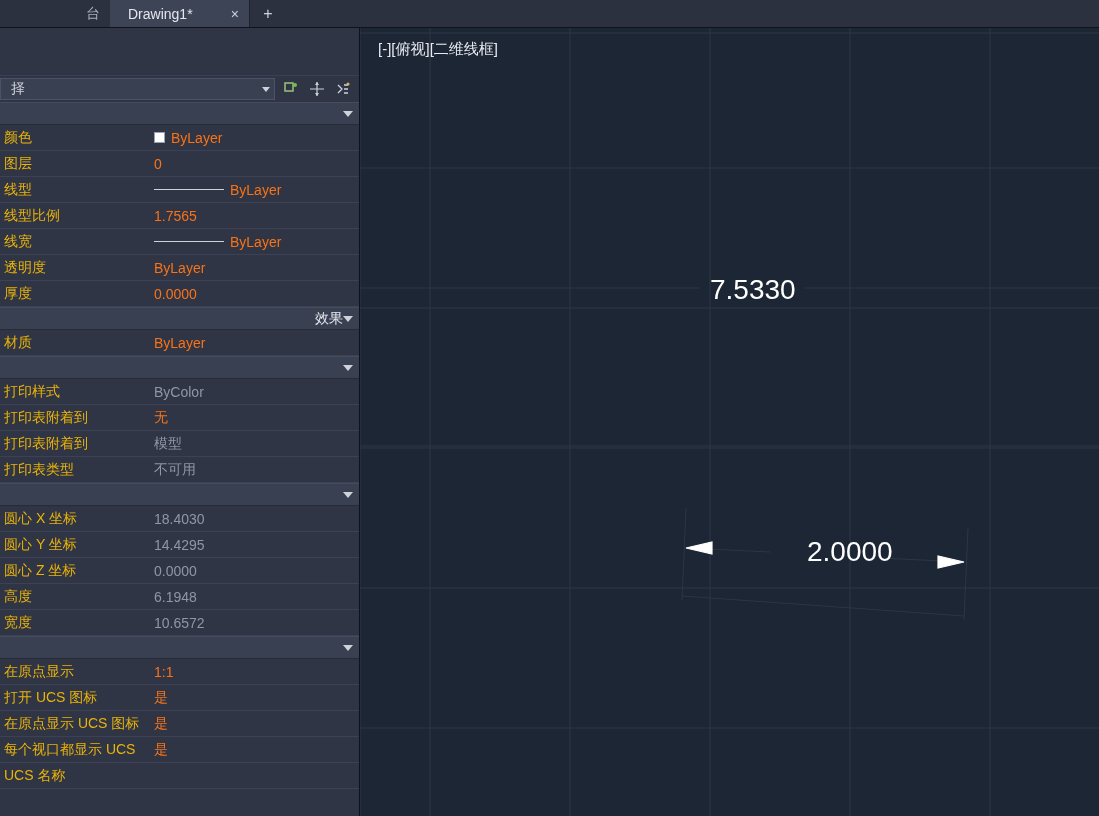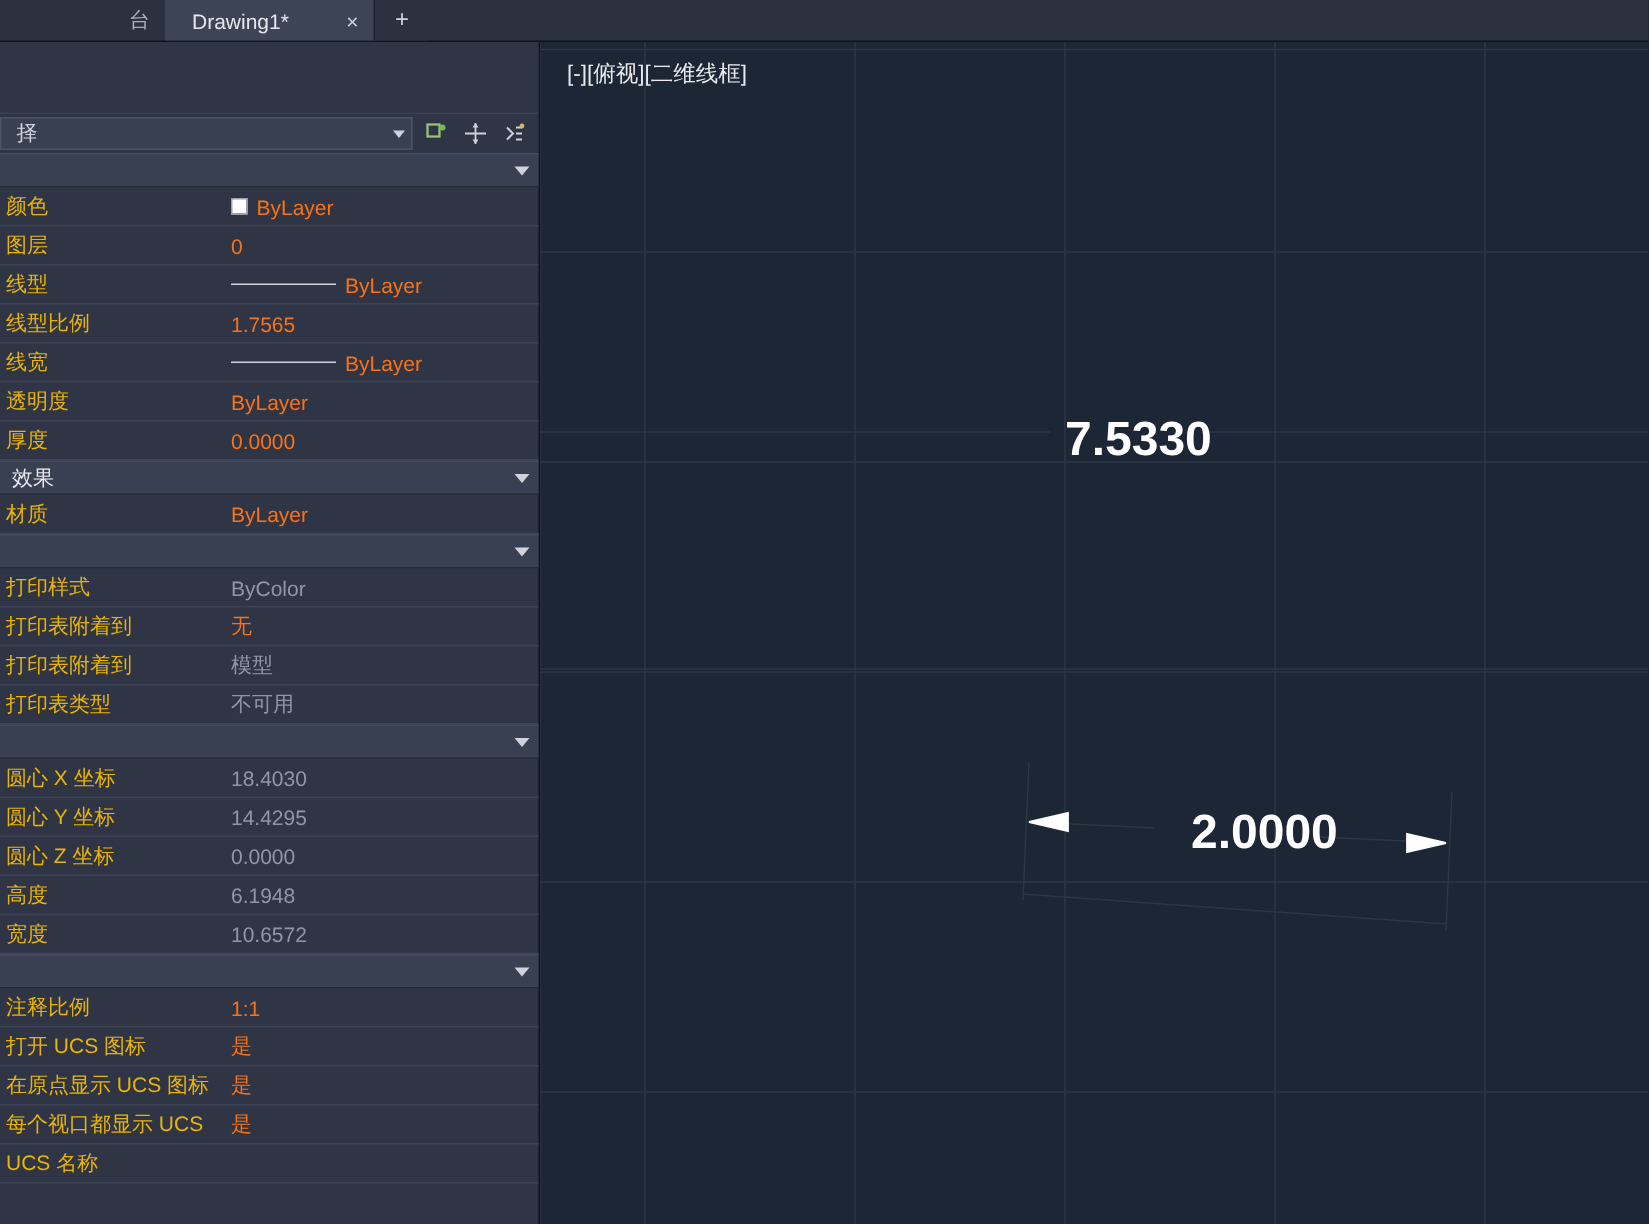--- a/index.html
+++ b/index.html
@@ -109,21 +109,21 @@
   .section-hdr {
     height: 23px;
     background:#394052;
     display:flex;
     align-items:center;
     justify-content:flex-end;
     padding: 0 6px 0 8px;
     border-top:1px solid #454c60;
     border-bottom:1px solid #262b38;
   }
-  .section-hdr .lbl { flex:1; color:#e8e9f0; font-size:14px; font-weight:500; }
+  .section-hdr .lbl { flex:1; color:#e8e9f0; font-size:14px; font-weight:500;text-align:right; }
   .section-hdr .caret {
     width:0;height:0;border-left:5px solid transparent;border-right:5px solid transparent;border-top:6px solid #cfd2da;
   }
 
   .prop-row {
     height: 26px;
     display:flex;
     align-items:center;
     border-bottom:1px solid #3c4254;
   }
@@ -166,22 +166,22 @@
     font-size:15px;
   }
   .grid {
     position:absolute; inset:0;
   }
   .grid line { stroke:#2c3646; stroke-width:1; }
 
   .dim-text {
     position:absolute;
     color:#fff;
-    font-size:32px;
-    font-weight:700;
+    font-size:28px;
+    font-weight:400;
     background:transparent;
     white-space:nowrap;
   }
 </style>
 </head>
 <body>
 
 <div class="tabbar">
   <div class="stub">台</div>
   <div class="tab">
@@ -352,21 +352,21 @@
           </div>
         </div>
       </div>
 
     <div class="section-hdr">
       <span class="lbl"></span>
       <span class="caret"></span>
     </div>
     <div id="sec-misc">
         <div class="prop-row">
-          <div class="k">注释比例</div>
+          <div class="k">在原点显示</div>
           <div class="v">
             <span>1:1</span>
           </div>
         </div>
         <div class="prop-row">
           <div class="k">打开 UCS 图标</div>
           <div class="v">
             <span>是</span>
           </div>
         </div>
@@ -430,16 +430,16 @@
         <polygon points="326,520 352,514 352,526"></polygon>
         <polygon points="604,534 578,528 578,540"></polygon>
 
         <line x1="322" y1="568" x2="604" y2="588"></line>
       </g>
     </svg>
 
     <div class="vplabel">[-][俯视][二维线框]</div>
 
     <div class="dim-text" style="left:350px; top:246px;">7.5330</div>
-    <div class="dim-text" style="left:434px; top:508px;">2.0000</div>
+    <div class="dim-text" style="left:447px; top:508px;">2.0000</div>
   </div>
 
 </div>
 
 </body></html>

